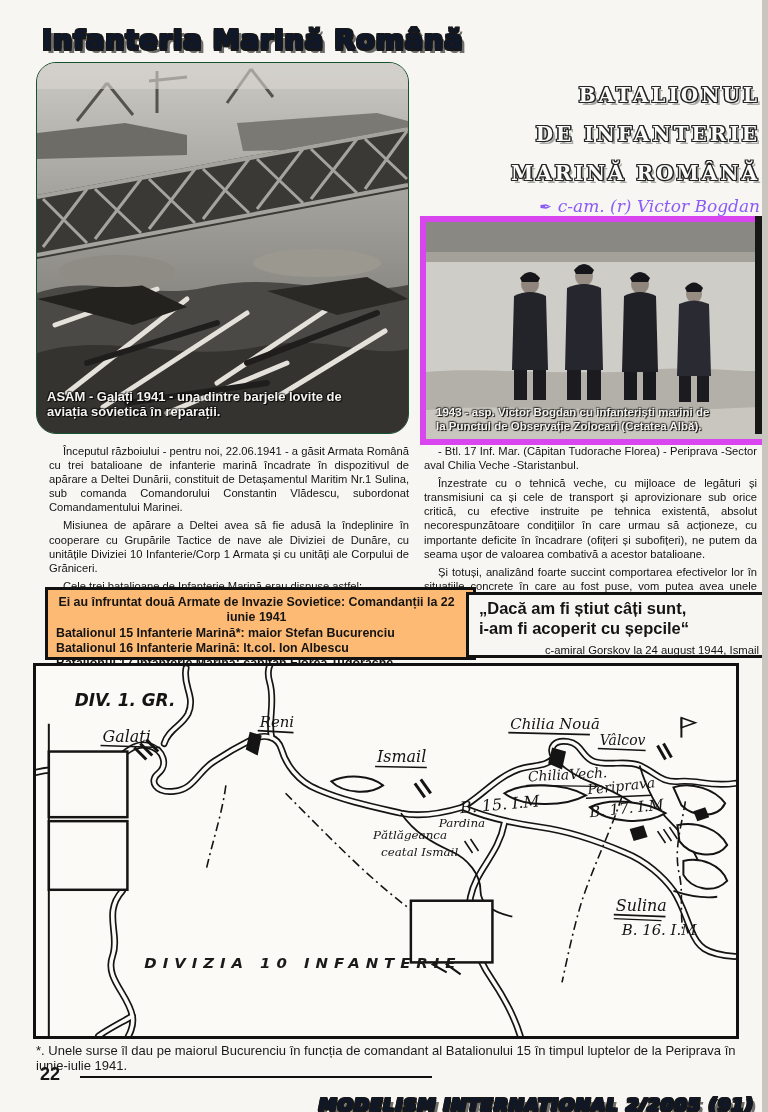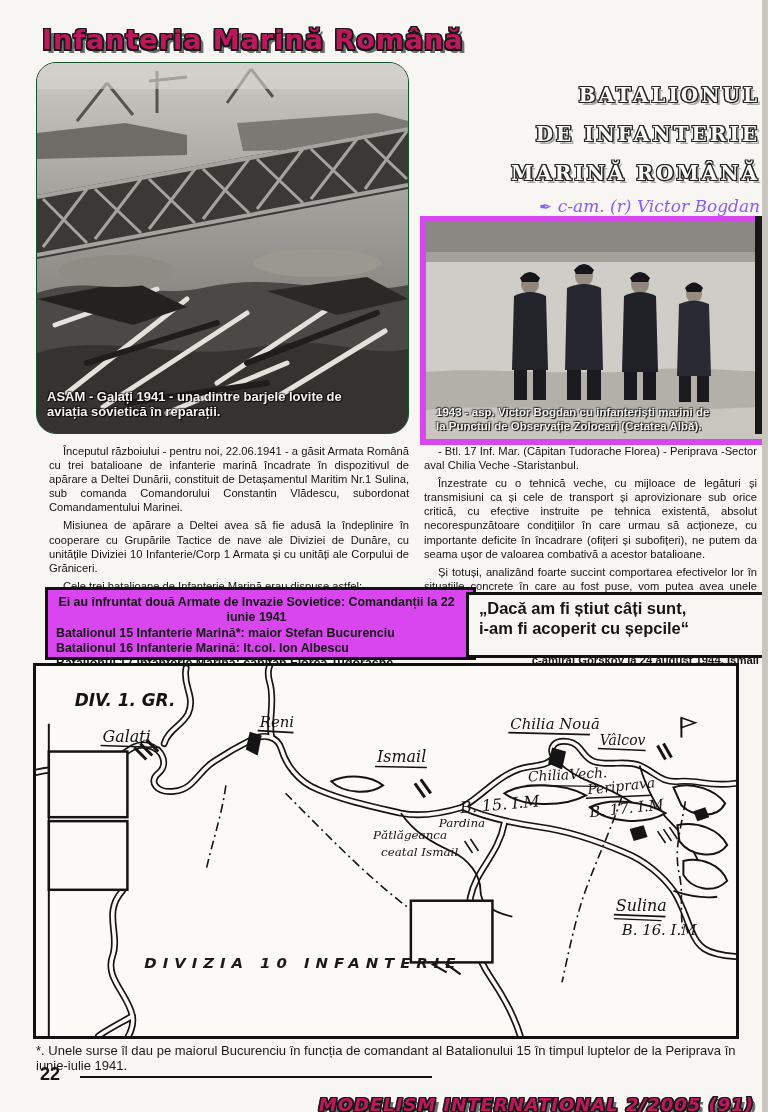--- a/index.html
+++ b/index.html
@@ -8,21 +8,21 @@
     background:#eceae6;
     font-family:"Liberation Sans","DejaVu Sans",sans-serif;
     color:#141414;
   }
   .paper{position:absolute;inset:0;background:#f8f6f2;}
   .page-edge-right{position:absolute;right:0;top:0;width:6px;height:1112px;background:#c9c6c0;}
   .photo-edge-dark{position:absolute;right:0;top:216px;width:13px;height:218px;background:#171715;}
 
   
   .bubble{
-    color:#be185d;font-weight:bold;letter-spacing:1px;
+    color:#0f172a;font-weight:bold;letter-spacing:1px;
     text-shadow:
       -1.5px -1.5px 0 #181818, 1.5px -1.5px 0 #181818,
       -1.5px  1.5px 0 #181818, 1.5px  1.5px 0 #181818,
       -1.5px 0 0 #181818, 1.5px 0 0 #181818,
       0 -1.5px 0 #181818, 0 1.5px 0 #181818,
       4px 4px 0 #6e6e6c;
   }
   .masthead{position:absolute;left:42px;top:24px;font-size:27px;font-family:"DejaVu Sans",sans-serif;}
 
   .title-block{position:absolute;left:408px;top:76px;width:352px;text-align:right;}
@@ -64,30 +64,30 @@
   
   .bodycol{position:absolute;top:440px;font-size:11.2px;line-height:14.1px;text-align:justify;}
   .col-left{left:45px;width:368px;}
   .col-right{left:420px;width:341px;}
   .bodycol p{margin:4px;text-indent:14px;}
   .continuation{text-align:right;font-style:italic;margin-top:3px;text-indent:0 !important;}
 
   
   .box-commanders{
     position:absolute;left:45px;top:587px;width:401px;height:58px;
-    border:3px solid #111;padding:5px 16px 4px 8px;background:#d946ef;
+    border:3px solid #111;padding:5px 16px 4px 8px;background:#fdba74;
     font-weight:bold;font-size:12.4px;line-height:15.3px;
   }
   .box-commanders .bc-title{text-align:center;}
   .box-quote{
     position:absolute;left:466px;top:592px;width:280px;height:53px;
     border:3px solid #111;padding:4px 8px 3px 10px;background:#f8f6f2;
   }
   .box-quote .q-line{font-weight:bold;font-size:16.5px;line-height:19.5px;}
-  .box-quote .q-attrib{font-weight:bold;font-size:11.3px;text-align:right;margin-top:16px;}
+  .box-quote .q-attrib{font-weight:normal;font-size:11.3px;text-align:right;margin-top:6px;}
 
   
   .map{
     position:absolute;left:33px;top:663px;width:700px;height:370px;
     border:3px solid #111;background:#fbfaf6;
   }
   .map svg{display:block;}
   .hand{font-family:"DejaVu Serif","Liberation Serif",serif;font-style:italic;fill:#141414;}
   .map-bold{font-family:"DejaVu Sans",sans-serif;font-style:italic;font-weight:bold;fill:#141414;}
   .div10{

